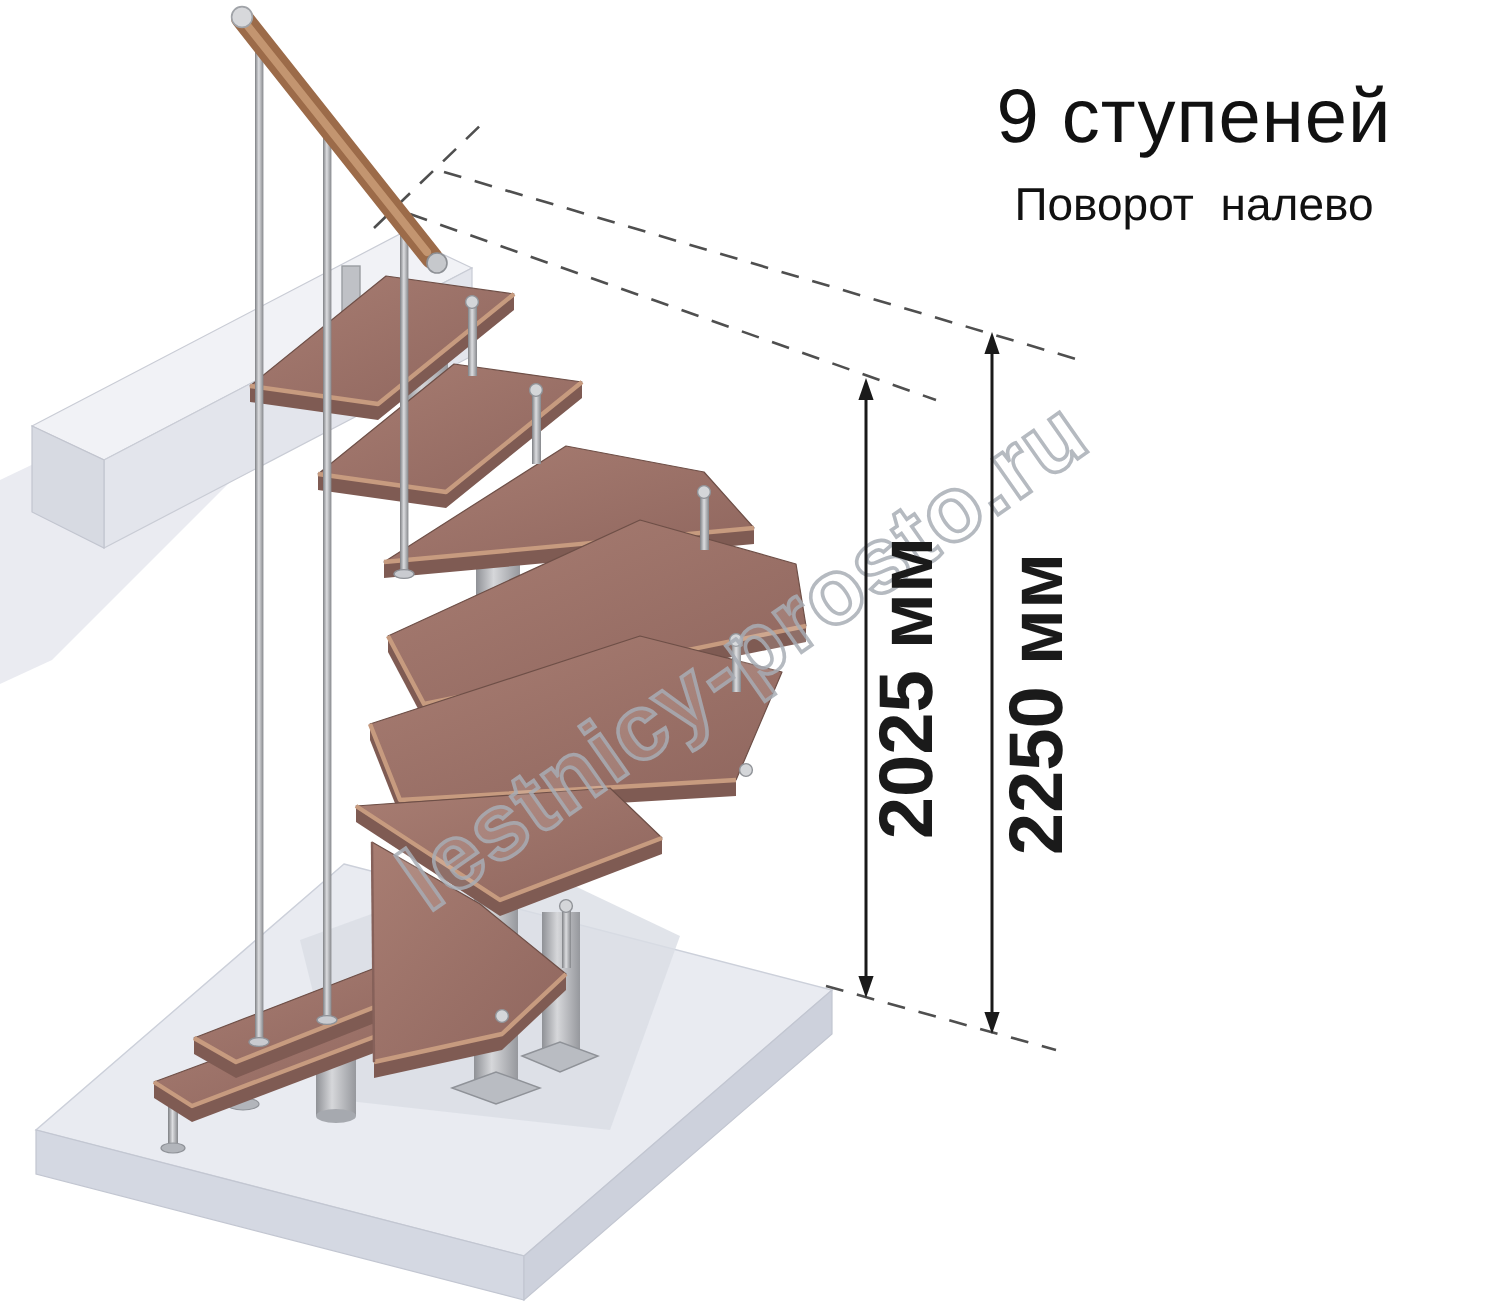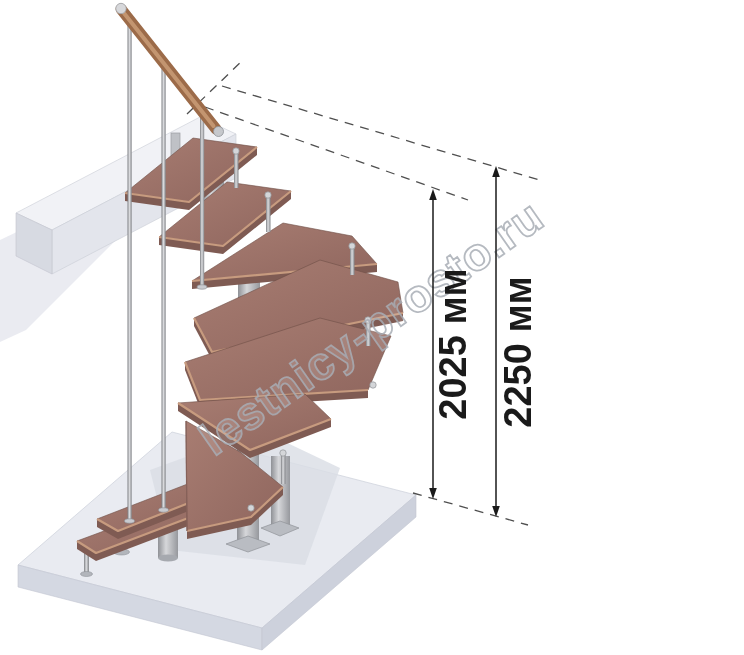--- a/index.html
+++ b/index.html
@@ -202,14 +202,18 @@
     <g style="stroke:var(--dimension)">
       <line x1="496" y1="175" x2="496" y2="508" stroke-width="1.5"></line>
       <polygon points="496,166 492.2,177 499.8,177" style="fill:var(--dimension)" stroke="none"></polygon>
       <polygon points="496,517 492.2,506 499.8,506" style="fill:var(--dimension)" stroke="none"></polygon>
     </g>
     <text class="dimtext" x="466" y="344" text-anchor="middle" transform="rotate(-90 466 344)">2025 мм</text>
     <text class="dimtext" x="531" y="352" text-anchor="middle" transform="rotate(-90 531 352)">2250 мм</text>
   </g>
 </svg>
 
-
+<div class="caption">
+  <div class="title">9 ступеней</div>
+  <div class="subtitle">Поворот налево</div>
 </div>
 
+</div>
+
 </body></html>

